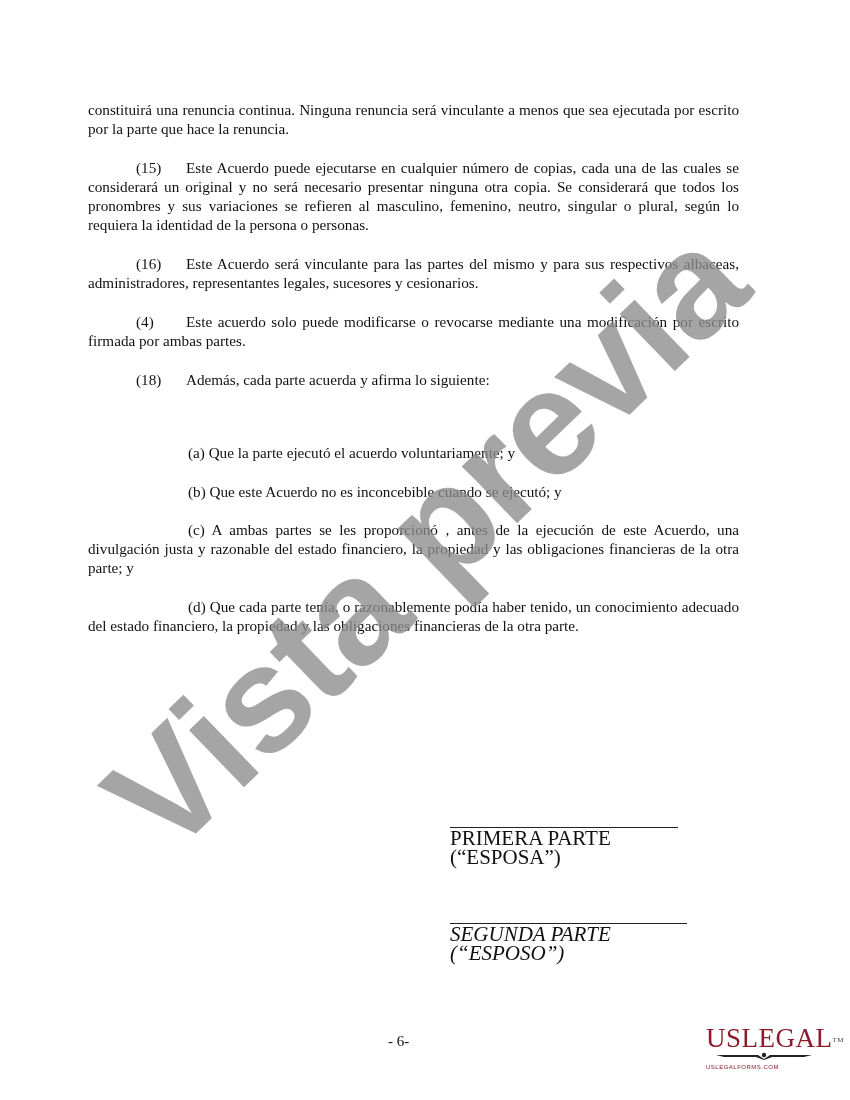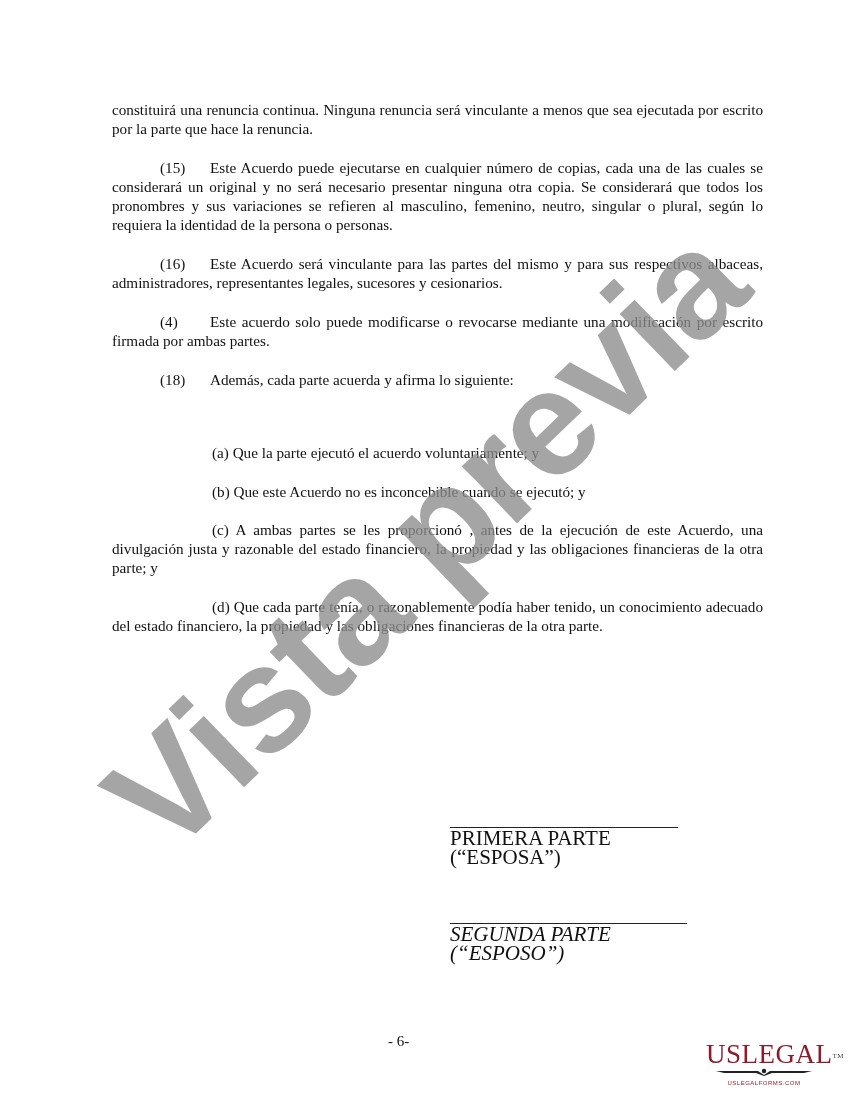--- a/index.html
+++ b/index.html
@@ -1,28 +1,28 @@
 <!DOCTYPE html>
 <html><head>
   <meta charset="utf-8">
   <style>
     html, body { margin: 0; padding: 0; }
     body {
       width: 850px; height: 1100px; background: #ffffff; position: relative; overflow: hidden;
       font-family: "Liberation Serif", "DejaVu Serif", serif; color: #111111;
     }
     .page { position: absolute; left: 0; top: 0; width: 850px; height: 1100px; }
-    .p { position: absolute; left: 112px; width: 651px; text-align: justify; font-size: 15.2px; line-height: 19px; }
+    .p { position: absolute; left: 88px; width: 651px; text-align: justify; font-size: 15.2px; line-height: 19px; }
     .indent { text-indent: 48px; }
     .num { display: inline-block; width: 50px; text-indent: 0; }
     .sub { text-indent: 100px; margin-top: 35px; }
     .sig-block { position: absolute; font-size: 21px; line-height: 19px; }
     .sig-line { border-top: 1px solid #222; height: 0; }
     .page-number { position: absolute; left: 388px; top: 1033px; font-size: 15px; }
-    .logo { position: absolute; left: 706px; top: 1024px; width: 116px; height: 46px; text-align: center; margin-top: 16px; }
+    .logo { position: absolute; left: 706px; top: 1024px; width: 116px; height: 46px; text-align: left; }
     .logo-main { font-family: "Liberation Serif", serif; font-size: 27px; color: #8c1c2b; letter-spacing: 0.5px; line-height: 28px; font-weight: normal; }
     .logo-main .tm { font-size: 7px; vertical-align: top; position: relative; top: 2px; color: #444; }
     .logo-sub { font-family: "Liberation Sans", sans-serif; font-size: 6px; color: #8c1c2b; letter-spacing: 0.5px; margin-top: 4px; }
     .logo-wing { display: block; margin: 0 auto; }
     .watermark {
       position: absolute; left: 425px; top: 540px;
       transform: translate(-50%, -50%) rotate(-44deg);
       font-family: "Liberation Sans", "DejaVu Sans", sans-serif; font-weight: bold;
       font-size: 150px; color: rgba(140,140,140,0.78); white-space: nowrap; letter-spacing: -2px;
       pointer-events: none; line-height: 1;

